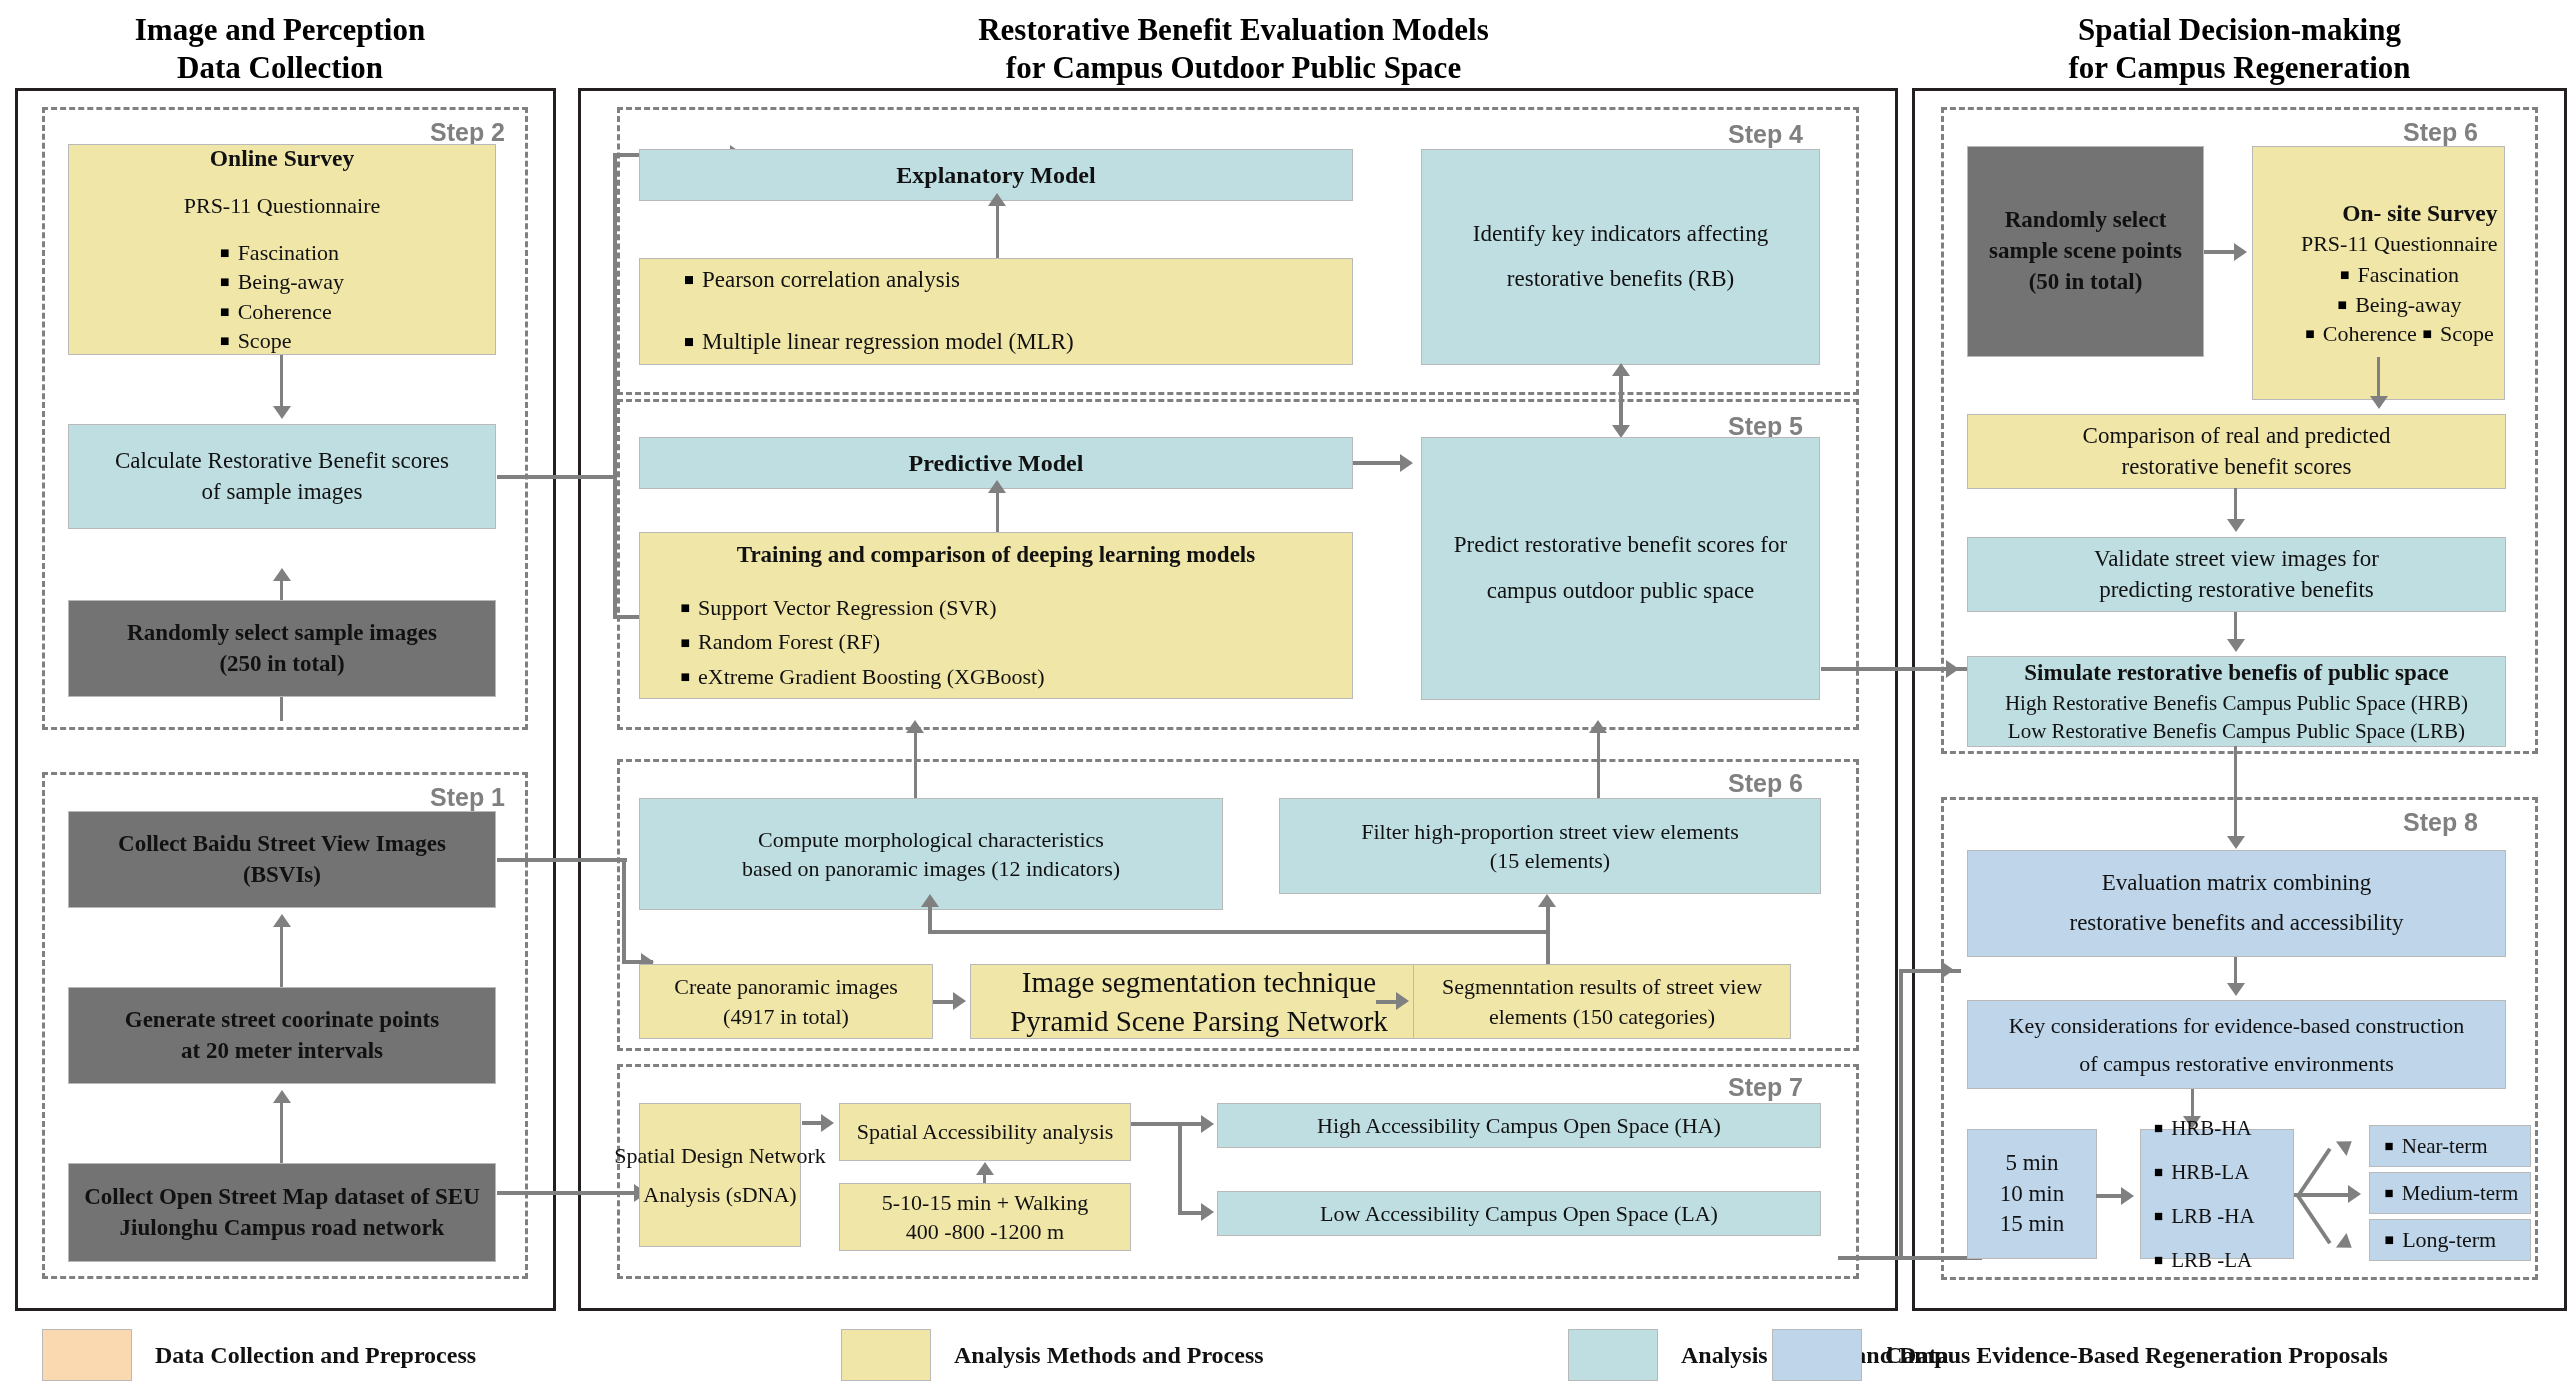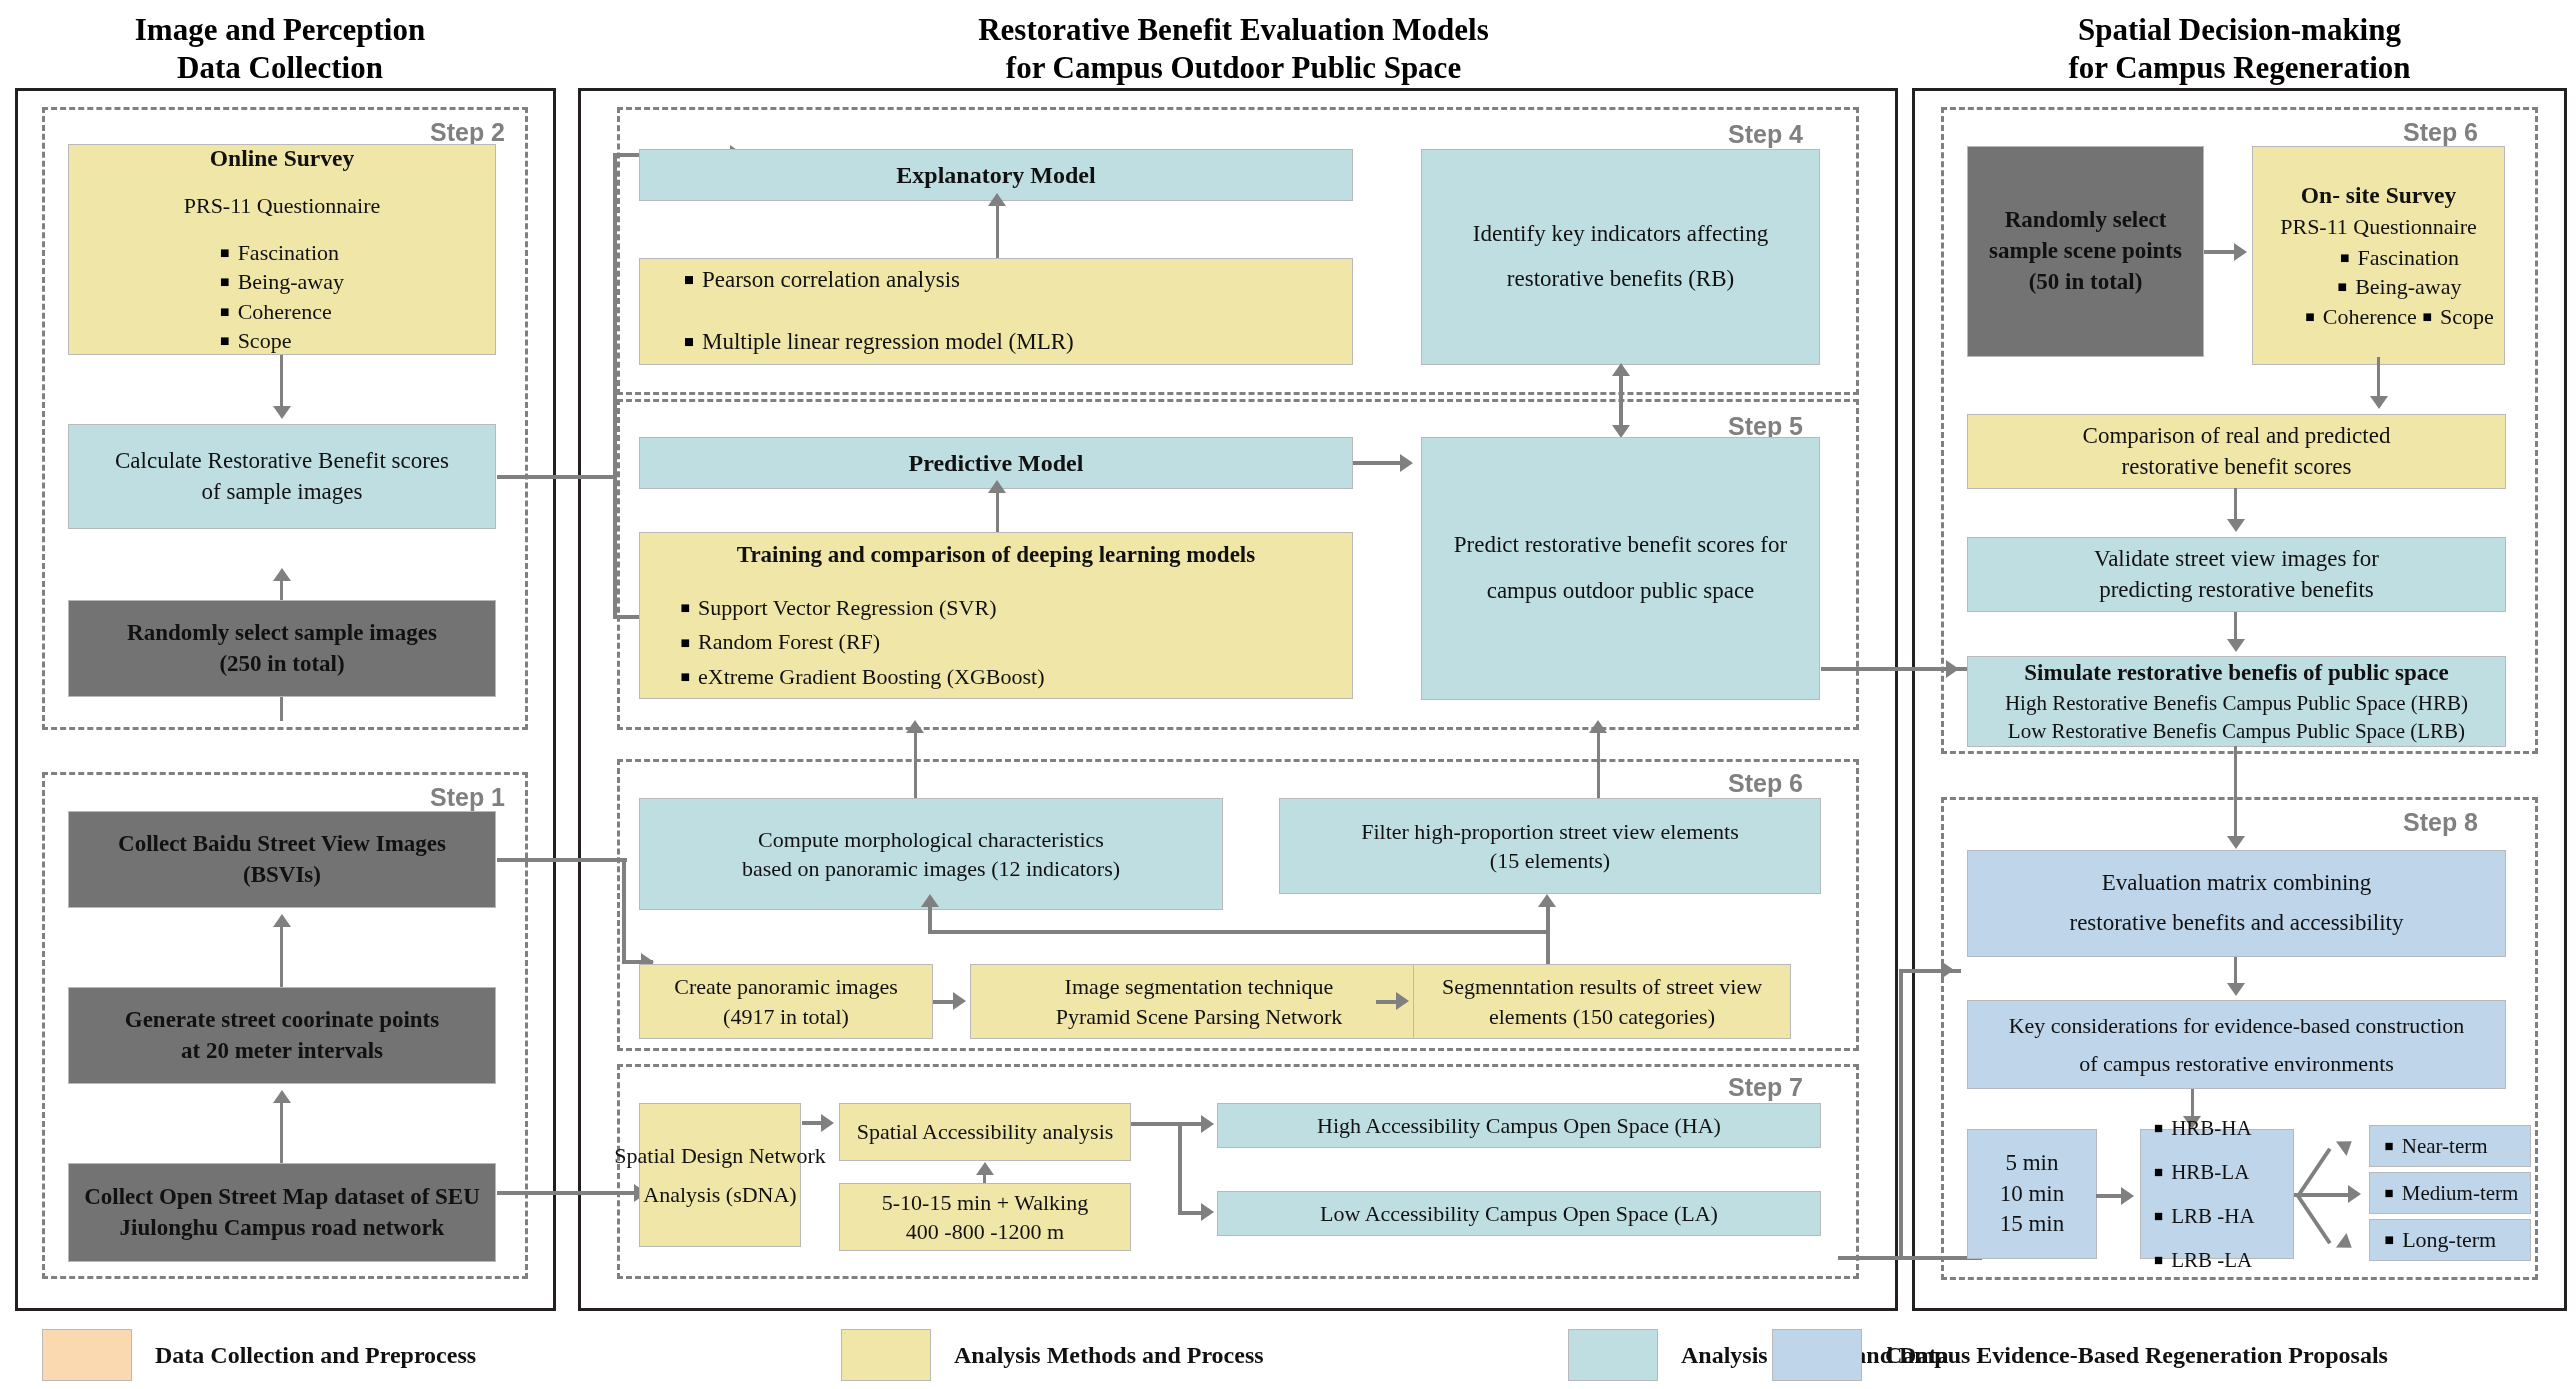--- a/index.html
+++ b/index.html
@@ -212,21 +212,21 @@
   <div class="arw arw-u" style="left:1538px;top:894px;"></div>
   <div class="ln-v" style="left:1546px;top:930px;width:4px;height:36px;"></div>
 
   <div class="box yellow" style="left:639px;top:964px;width:294px;height:75px;font-size:22px;">
     <span class="ln">Create panoramic images</span>
     <span class="ln">(4917 in total)</span>
   </div>
   <div class="ln-h" style="left:933px;top:1000px;width:24px;height:4px;"></div>
   <div class="arw arw-r" style="left:953px;top:992px;"></div>
 
-  <div class="box yellow" style="left:970px;top:964px;width:458px;height:75px;font-size:22px;">
+  <div class="box yellow" style="left:970px;top:964px;width:458px;height:75px;font-size:29px;">
     <span class="ln">Image segmentation technique</span>
     <span class="ln">Pyramid  Scene  Parsing Network</span>
   </div>
   <div class="ln-h" style="left:1376px;top:1000px;width:24px;height:4px;"></div>
   <div class="arw arw-r" style="left:1396px;top:992px;"></div>
 
   <div class="box yellow" style="left:1413px;top:964px;width:378px;height:75px;font-size:22px;">
     <span class="ln">Segmenntation results of street view</span>
     <span class="ln">elements  (150 categories)</span>
   </div>
@@ -278,21 +278,21 @@
   <div class="steplabel" style="left:2403px;top:118px;font-size:25px;">Step 6</div>
 
   <div class="box orange" style="left:1967px;top:146px;width:237px;height:211px;font-size:23px;">
     <span class="ln">Randomly select</span>
     <span class="ln">sample scene points</span>
     <span class="ln">(50 in total)</span>
   </div>
   <div class="ln-h" style="left:2204px;top:250px;width:36px;height:4px;"></div>
   <div class="arw arw-r" style="left:2234px;top:243px;"></div>
 
-  <div class="box yellow" style="left:2252px;top:146px;width:253px;height:219px;font-size:22px;">
+  <div class="box yellow" style="left:2252px;top:146px;width:253px;height:254px;font-size:22px;align-items:flex-end;">
     <span class="ttl" style="font-size:23.5px;">On- site Survey</span>
     <span class="ln">PRS-11 Questionnaire</span>
     <div style="margin-top:1.6px;margin-left:42px;align-self:flex-start;">
       <span class="bl">Fascination</span>
       <span class="bl">Being-away</span>
       <span class="bl">Coherence</span>
       <span class="bl">Scope</span>
     </div>
   </div>
 

